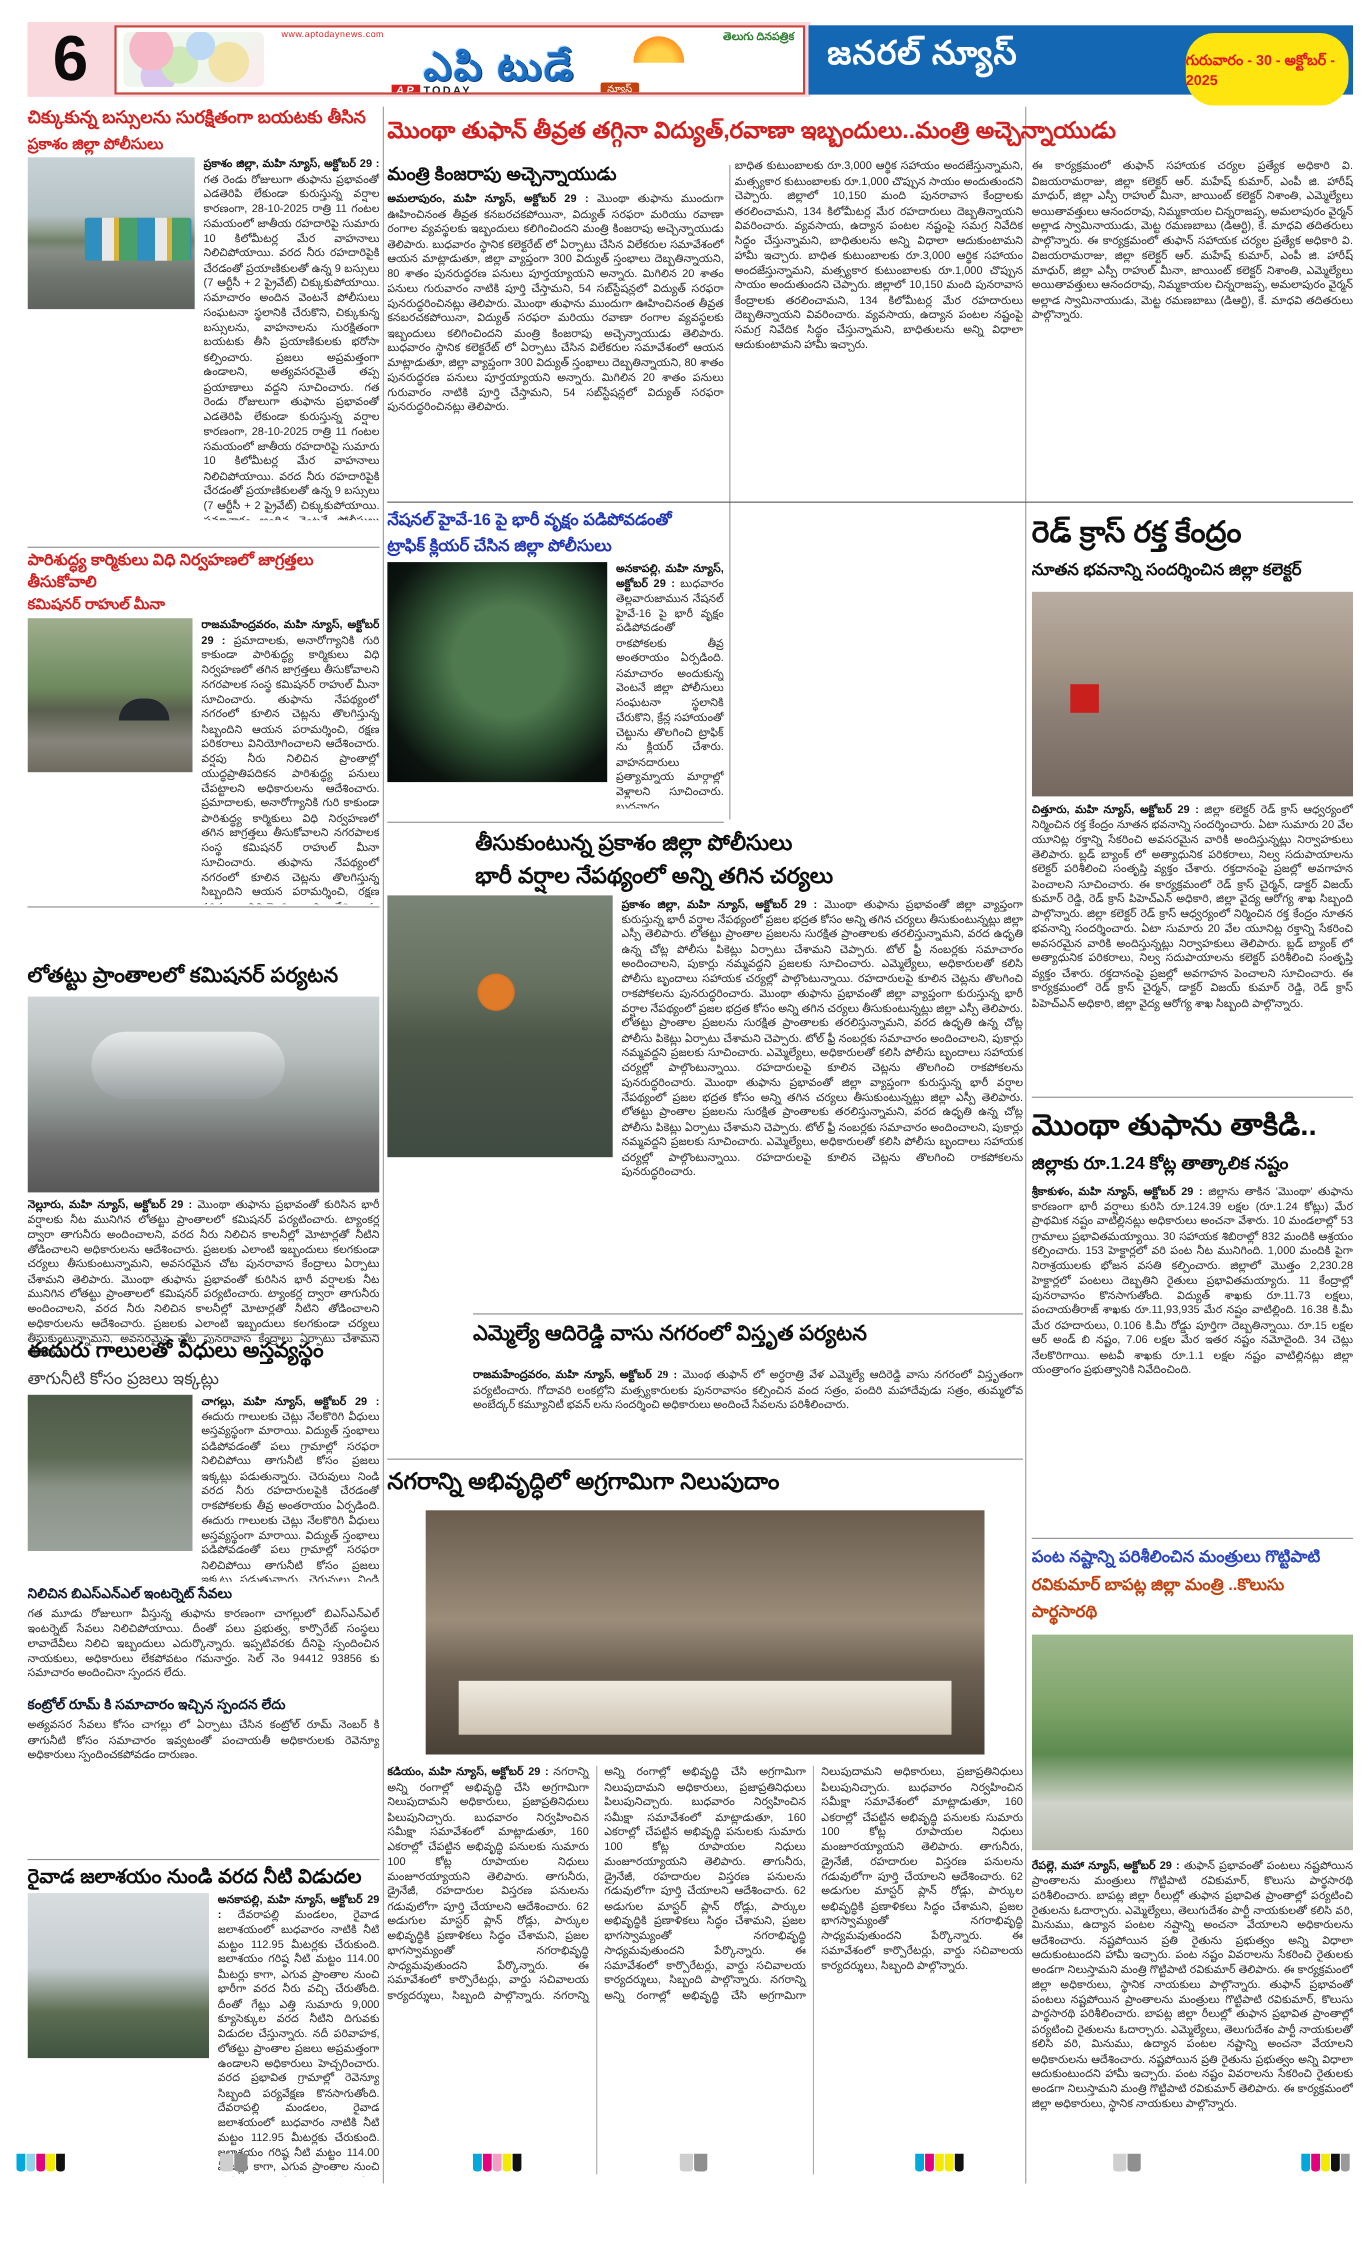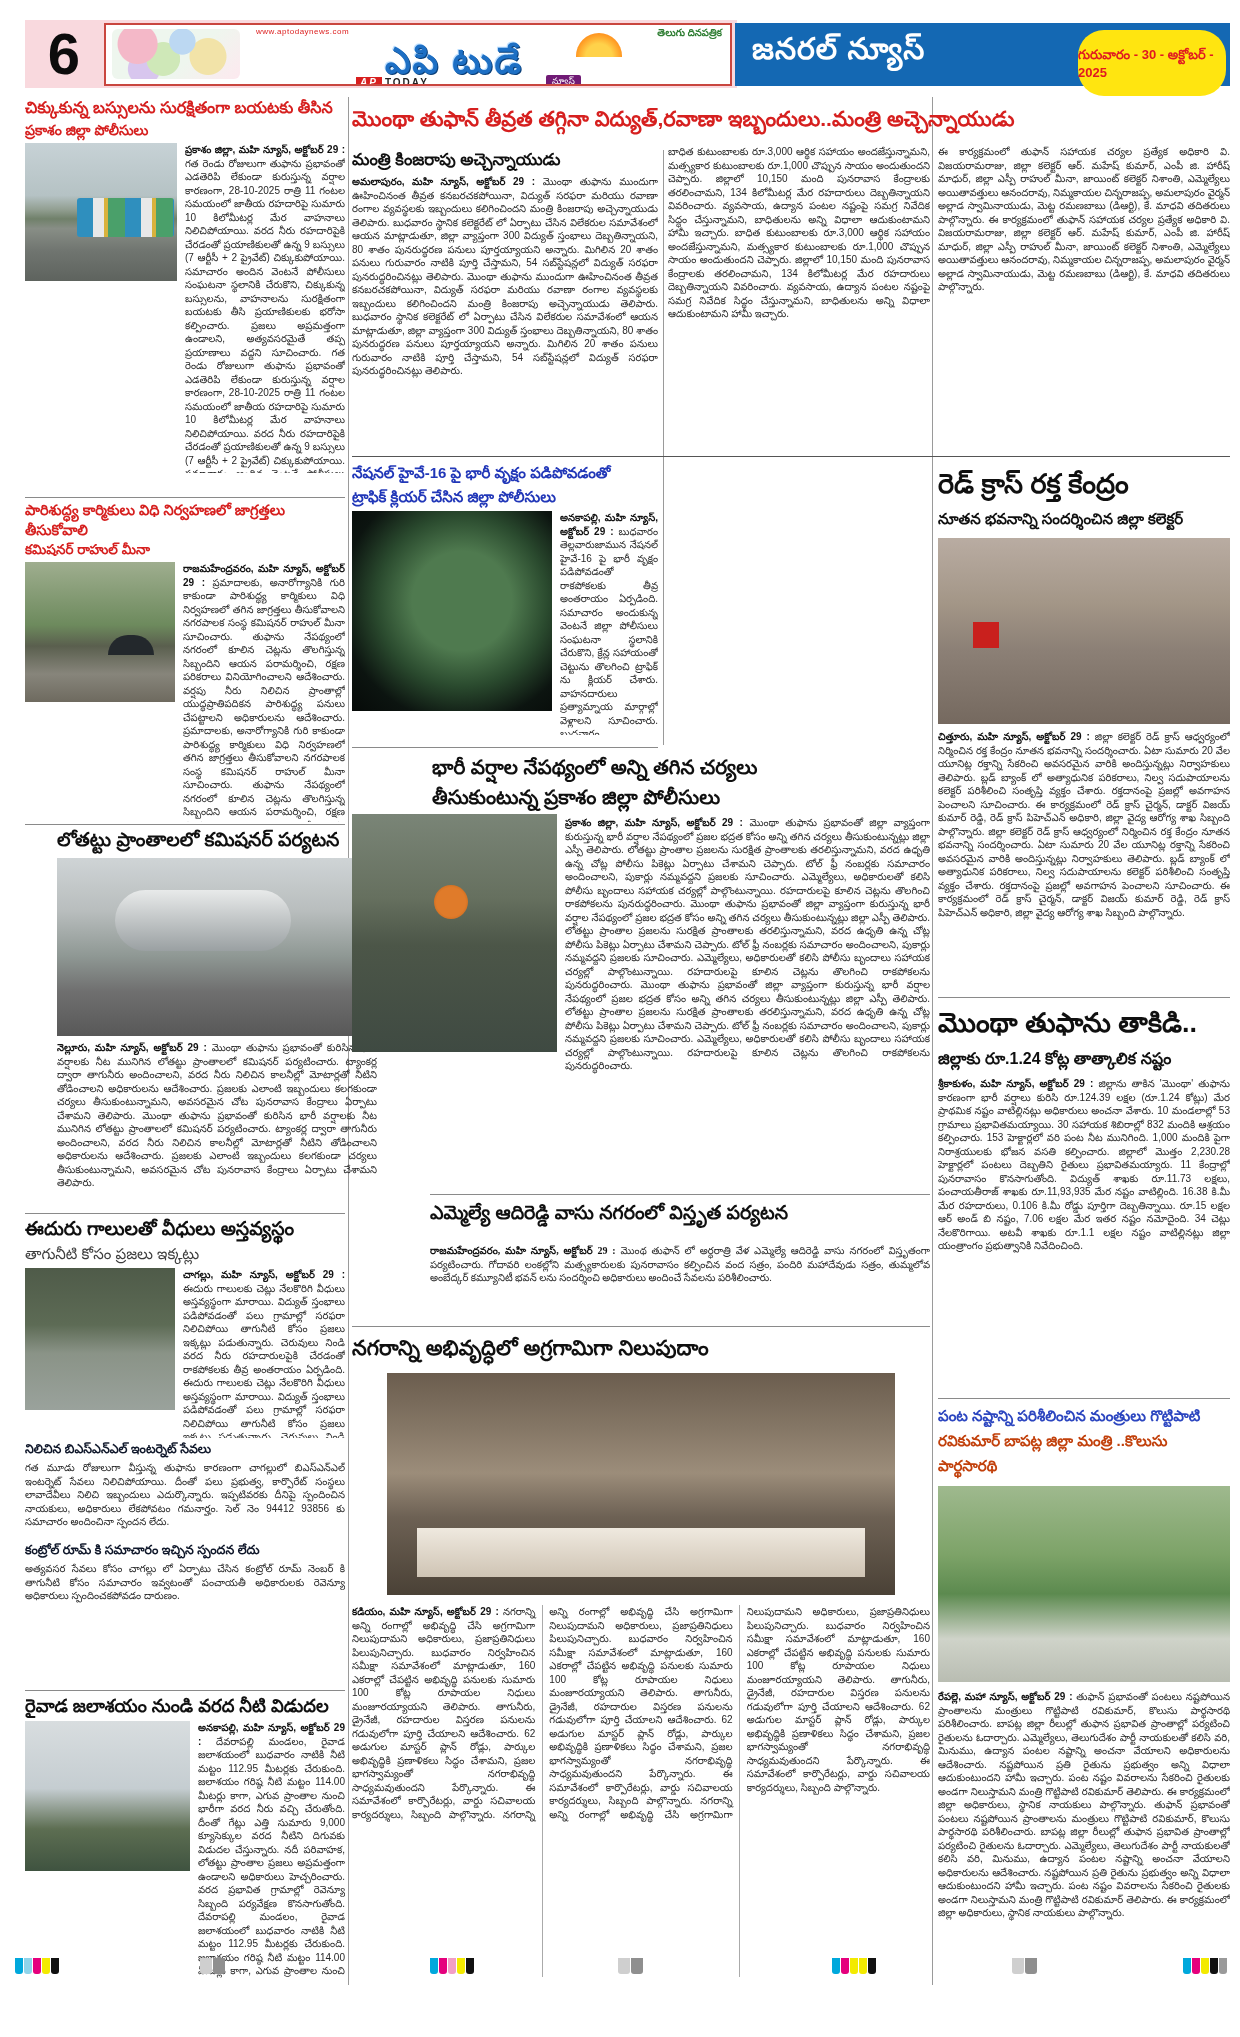--- a/index.html
+++ b/index.html
@@ -22,21 +22,21 @@
               linear-gradient(135deg,#eef6ee 0 60%,#fde9ef 100%);}
   .mast-site{left:150px;top:2px;font-size:8px;color:#d22;letter-spacing:.5px;}
   .mast-lang{right:8px;top:2px;font-size:10px;color:#2e7d32;font-weight:bold;position:absolute;}
   .mast-title{left:148px;top:14px;width:400px;font-size:36px;font-weight:bold;text-align:center;
               color:#1d6fc4;text-shadow:1px 1px 0 #0a3e77,-1px -1px 0 #bfe0ff;letter-spacing:2px;line-height:44px;}
   .mast-sun{left:470px;top:8px;width:46px;height:24px;border-radius:46px 46px 0 0;
             background:radial-gradient(circle at 50% 100%,#ffd24a 0 40%,#ff8c1a 75%,#ff7a00 100%);}
   .mast-aptoday{left:250px;top:52px;height:11px;font-size:10px;font-weight:bold;letter-spacing:2px;}
   .mast-aptoday .ap{background:#d81f1f;color:#fff;padding:0 4px;font-style:italic;}
   .mast-aptoday .today{color:#222;padding:0 3px;}
-  .mast-emblem{left:440px;top:50px;background:#701a75;color:#fff;font-size:9px;padding:1px 6px;border-radius:2px;}
+  .mast-emblem{left:440px;top:50px;background:#c2410c;color:#fff;font-size:9px;padding:1px 6px;border-radius:2px;}
   .hdr-blue{left:735px;top:23px;width:495px;height:63px;background:#1468b3;}
   .hdr-section{left:752px;top:32px;font-size:30px;font-weight:bold;color:#ffffff;letter-spacing:1px;}
   .hdr-date-pill{left:1078px;top:30px;width:148px;height:66px;background:#ffe510;border-radius:26px;
                  display:flex;align-items:center;justify-content:center;}
   .hdr-date{font-size:13px;font-weight:bold;color:#e01822;}
   
   .vrule{width:1px;background:#9a9a9a;}
   .hrule{height:1px;background:#8a8a8a;}
   
   .hl-red{color:#d6201f;font-weight:bold;}
@@ -117,21 +117,21 @@
   <div class="hl-red center" style="font-size:14.5px;line-height:20px;">పారిశుద్ధ్య కార్మికులు విధి నిర్వహణలో జాగ్రత్తలు తీసుకోవాలి</div>
   <div class="hl-red center" style="font-size:13.5px;line-height:20px;">కమిషనర్ రాహుల్ మీనా</div>
   <div class="photo ph-umbrella float-l" style="width:150px;height:140px;"></div>
   <p class="body-txt" style="margin:2px 0;height:268px;">
     <b>రాజమహేంద్రవరం, మహి న్యూస్, అక్టోబర్ 29 :</b>
     <span>ప్రమాదాలకు, అనారోగ్యానికి గురి కాకుండా పారిశుద్ధ్య కార్మికులు విధి నిర్వహణలో తగిన జాగ్రత్తలు తీసుకోవాలని నగరపాలక సంస్థ కమిషనర్ రాహుల్ మీనా సూచించారు. తుఫాను నేపథ్యంలో నగరంలో కూలిన చెట్లను తొలగిస్తున్న సిబ్బందిని ఆయన పరామర్శించి, రక్షణ పరికరాలు వినియోగించాలని ఆదేశించారు. వర్షపు నీరు నిలిచిన ప్రాంతాల్లో యుద్ధప్రాతిపదికన పారిశుద్ధ్య పనులు చేపట్టాలని అధికారులను ఆదేశించారు. ప్రమాదాలకు, అనారోగ్యానికి గురి కాకుండా పారిశుద్ధ్య కార్మికులు విధి నిర్వహణలో తగిన జాగ్రత్తలు తీసుకోవాలని నగరపాలక సంస్థ కమిషనర్ రాహుల్ మీనా సూచించారు. తుఫాను నేపథ్యంలో నగరంలో కూలిన చెట్లను తొలగిస్తున్న సిబ్బందిని ఆయన పరామర్శించి, రక్షణ పరికరాలు వినియోగించాలని ఆదేశించారు. వర్షపు నీరు నిలిచిన ప్రాంతాల్లో యుద్ధప్రాతిపదికన పారిశుద్ధ్య పనులు చేపట్టాలని అధికారులను ఆదేశించారు.</span>
   </p>
 </div>
 <div class="abs hrule" style="left:25px;top:824px;width:320px;"></div>
 
-<div class="abs" style="left:25px;top:827px;width:320px;height:386px;overflow:hidden;margin-left:32px;">
+<div class="abs" style="left:25px;top:875px;width:320px;height:386px;overflow:hidden;">
   <div class="hl-black center" style="font-size:19px;line-height:26px;">లోతట్టు ప్రాంతాలలో కమిషనర్ పర్యటన</div>
   <div class="photo ph-tankers" style="width:320px;height:178px;margin:5px 0;"></div>
   <p class="body-txt" style="margin:2px 0;height:168px;">
     <b>నెల్లూరు, మహి న్యూస్, అక్టోబర్ 29 :</b>
     <span>మొంథా తుఫాను ప్రభావంతో కురిసిన భారీ వర్షాలకు నీట మునిగిన లోతట్టు ప్రాంతాలలో కమిషనర్ పర్యటించారు. ట్యాంకర్ల ద్వారా తాగునీరు అందించాలని, వరద నీరు నిలిచిన కాలనీల్లో మోటార్లతో నీటిని తోడించాలని అధికారులను ఆదేశించారు. ప్రజలకు ఎలాంటి ఇబ్బందులు కలగకుండా చర్యలు తీసుకుంటున్నామని, అవసరమైన చోట పునరావాస కేంద్రాలు ఏర్పాటు చేశామని తెలిపారు. మొంథా తుఫాను ప్రభావంతో కురిసిన భారీ వర్షాలకు నీట మునిగిన లోతట్టు ప్రాంతాలలో కమిషనర్ పర్యటించారు. ట్యాంకర్ల ద్వారా తాగునీరు అందించాలని, వరద నీరు నిలిచిన కాలనీల్లో మోటార్లతో నీటిని తోడించాలని అధికారులను ఆదేశించారు. ప్రజలకు ఎలాంటి ఇబ్బందులు కలగకుండా చర్యలు తీసుకుంటున్నామని, అవసరమైన చోట పునరావాస కేంద్రాలు ఏర్పాటు చేశామని తెలిపారు.</span>
   </p>
 </div>
 <div class="abs hrule" style="left:25px;top:1213px;width:320px;"></div>
 
 <div class="abs" style="left:25px;top:1216px;width:320px;height:470px;overflow:hidden;">
@@ -180,22 +180,22 @@
   <div class="hl-blue center" style="font-size:15px;line-height:24px;">ట్రాఫిక్ క్లియర్ చేసిన జిల్లా పోలీసులు</div>
   <div class="photo ph-nighttree float-l" style="width:200px;height:200px;"></div>
   <p class="body-txt" style="margin:2px 0;height:224px;">
     <b>అనకాపల్లి, మహి న్యూస్, అక్టోబర్ 29 :</b>
     <span>బుధవారం తెల్లవారుజామున నేషనల్ హైవే-16 పై భారీ వృక్షం పడిపోవడంతో రాకపోకలకు తీవ్ర అంతరాయం ఏర్పడింది. సమాచారం అందుకున్న వెంటనే జిల్లా పోలీసులు సంఘటనా స్థలానికి చేరుకొని, క్రేన్ల సహాయంతో చెట్టును తొలగించి ట్రాఫిక్ ను క్లియర్ చేశారు. వాహనదారులు ప్రత్యామ్నాయ మార్గాల్లో వెళ్లాలని సూచించారు. బుధవారం తెల్లవారుజామున నేషనల్ హైవే-16 పై భారీ వృక్షం పడిపోవడంతో రాకపోకలకు తీవ్ర అంతరాయం ఏర్పడింది. సమాచారం అందుకున్న వెంటనే జిల్లా పోలీసులు సంఘటనా స్థలానికి చేరుకొని, క్రేన్ల సహాయంతో చెట్టును తొలగించి ట్రాఫిక్ ను క్లియర్ చేశారు. వాహనదారులు ప్రత్యామ్నాయ మార్గాల్లో వెళ్లాలని సూచించారు.</span>
   </p>
 </div>
 <div class="abs hrule" style="left:352px;top:747px;width:306px;"></div>
 
 <div class="abs" style="left:352px;top:752px;width:578px;height:440px;overflow:hidden;">
+  <div class="hl-black center" style="font-size:20px;line-height:30px;padding-left:80px;">తీసుకుంటున్న ప్రకాశం జిల్లా పోలీసులు</div>
   <div class="hl-black center" style="font-size:20px;line-height:30px;padding-left:80px;">భారీ వర్షాల నేపథ్యంలో అన్ని తగిన చర్యలు</div>
-  <div class="hl-black center" style="font-size:20px;line-height:30px;padding-left:80px;">తీసుకుంటున్న ప్రకాశం జిల్లా పోలీసులు</div>
   <div class="photo ph-floodrescue float-l" style="width:205px;height:238px;"></div>
   <p class="body-txt" style="margin:4px 0;height:360px;">
     <b>ప్రకాశం జిల్లా, మహి న్యూస్, అక్టోబర్ 29 :</b>
     <span>మొంథా తుఫాను ప్రభావంతో జిల్లా వ్యాప్తంగా కురుస్తున్న భారీ వర్షాల నేపథ్యంలో ప్రజల భద్రత కోసం అన్ని తగిన చర్యలు తీసుకుంటున్నట్లు జిల్లా ఎస్పీ తెలిపారు. లోతట్టు ప్రాంతాల ప్రజలను సురక్షిత ప్రాంతాలకు తరలిస్తున్నామని, వరద ఉధృతి ఉన్న చోట్ల పోలీసు పికెట్లు ఏర్పాటు చేశామని చెప్పారు. టోల్ ఫ్రీ నంబర్లకు సమాచారం అందించాలని, పుకార్లు నమ్మవద్దని ప్రజలకు సూచించారు. ఎమ్మెల్యేలు, అధికారులతో కలిసి పోలీసు బృందాలు సహాయక చర్యల్లో పాల్గొంటున్నాయి. రహదారులపై కూలిన చెట్లను తొలగించి రాకపోకలను పునరుద్ధరించారు. మొంథా తుఫాను ప్రభావంతో జిల్లా వ్యాప్తంగా కురుస్తున్న భారీ వర్షాల నేపథ్యంలో ప్రజల భద్రత కోసం అన్ని తగిన చర్యలు తీసుకుంటున్నట్లు జిల్లా ఎస్పీ తెలిపారు. లోతట్టు ప్రాంతాల ప్రజలను సురక్షిత ప్రాంతాలకు తరలిస్తున్నామని, వరద ఉధృతి ఉన్న చోట్ల పోలీసు పికెట్లు ఏర్పాటు చేశామని చెప్పారు. టోల్ ఫ్రీ నంబర్లకు సమాచారం అందించాలని, పుకార్లు నమ్మవద్దని ప్రజలకు సూచించారు. ఎమ్మెల్యేలు, అధికారులతో కలిసి పోలీసు బృందాలు సహాయక చర్యల్లో పాల్గొంటున్నాయి. రహదారులపై కూలిన చెట్లను తొలగించి రాకపోకలను పునరుద్ధరించారు. మొంథా తుఫాను ప్రభావంతో జిల్లా వ్యాప్తంగా కురుస్తున్న భారీ వర్షాల నేపథ్యంలో ప్రజల భద్రత కోసం అన్ని తగిన చర్యలు తీసుకుంటున్నట్లు జిల్లా ఎస్పీ తెలిపారు. లోతట్టు ప్రాంతాల ప్రజలను సురక్షిత ప్రాంతాలకు తరలిస్తున్నామని, వరద ఉధృతి ఉన్న చోట్ల పోలీసు పికెట్లు ఏర్పాటు చేశామని చెప్పారు. టోల్ ఫ్రీ నంబర్లకు సమాచారం అందించాలని, పుకార్లు నమ్మవద్దని ప్రజలకు సూచించారు. ఎమ్మెల్యేలు, అధికారులతో కలిసి పోలీసు బృందాలు సహాయక చర్యల్లో పాల్గొంటున్నాయి. రహదారులపై కూలిన చెట్లను తొలగించి రాకపోకలను పునరుద్ధరించారు.</span>
   </p>
 </div>
 <div class="abs hrule" style="left:430px;top:1194px;width:500px;"></div>
 
 <div class="abs" style="left:430px;top:1198px;width:500px;height:124px;overflow:hidden;">
   <div class="hl-black center" style="font-size:19px;line-height:30px;">ఎమ్మెల్యే ఆదిరెడ్డి వాసు నగరంలో విస్తృత పర్యటన</div>

